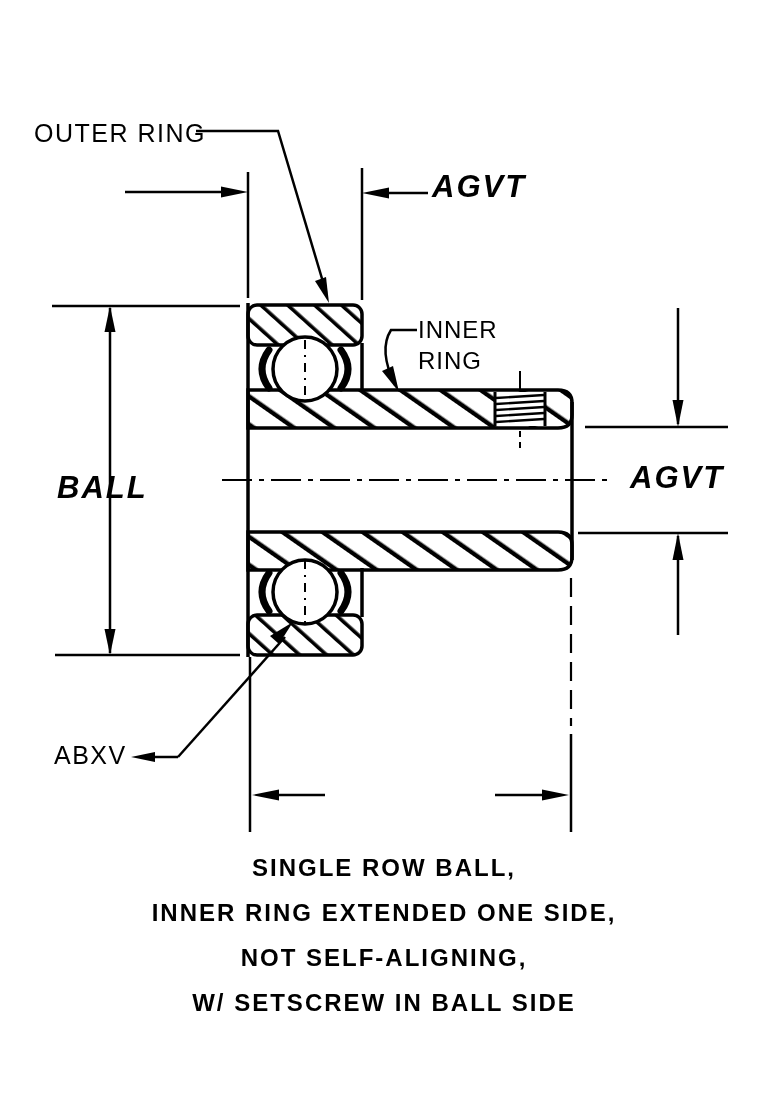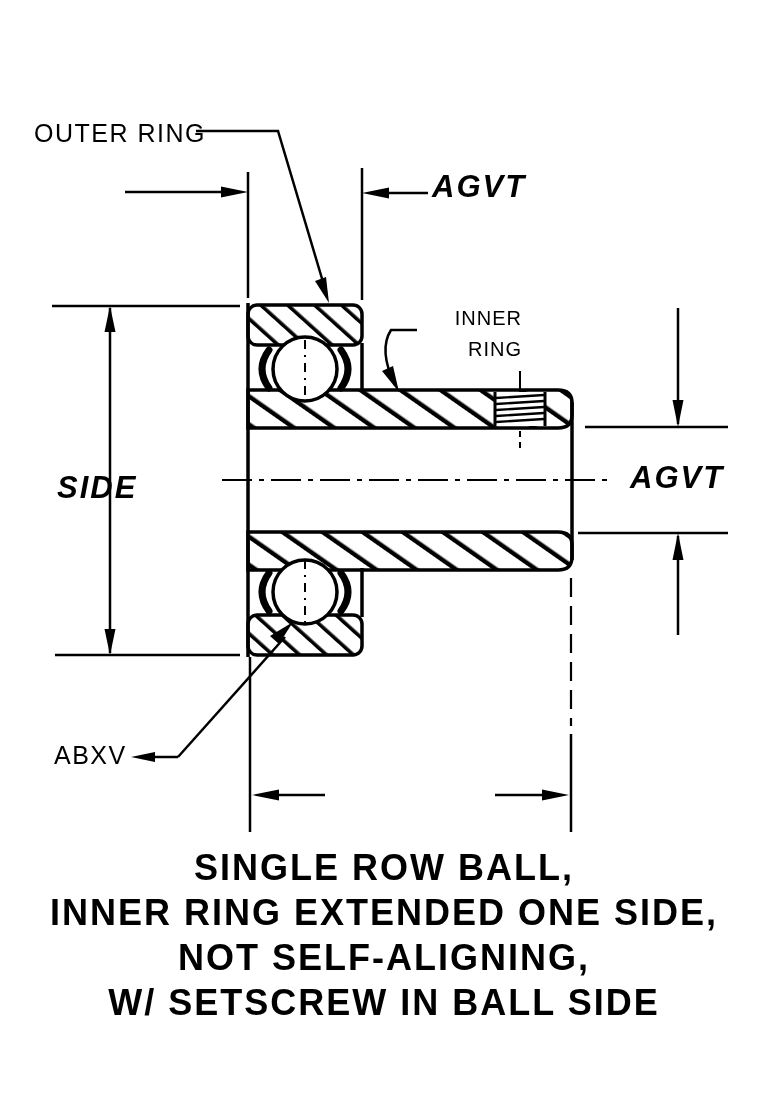--- a/index.html
+++ b/index.html
@@ -11,34 +11,34 @@
     color:#000;
     overflow:hidden;
   }
   #lineart{position:absolute;left:0;top:0;}
   .lbl{position:absolute;white-space:nowrap;}
   .part-label{font-size:25px;font-weight:400;letter-spacing:1.5px;}
   .dim-label{font-size:31px;font-weight:700;letter-spacing:2px;font-style:italic;}
   .lbl-outer-ring{left:34px;top:119px;}
   .lbl-agvt{left:432px;top:169px;}
   .lbl-inner-ring{
-    left:418px;top:303px;width:104px;
-    text-align:right;font-size:20px;letter-spacing:1px;
+    left:418px;top:314px;width:104px;
+    text-align:left;font-size:24px;letter-spacing:1px;
     line-height:31px;white-space:pre-line;
   }
   .lbl-adga{left:57px;top:470px;}
   .lbl-abxv{left:630px;top:460px;}
   .lbl-ball{left:54px;top:741px;}
   .lbl-agvu{left:350px;top:777px;}
   .title-block{
     position:absolute;left:0;top:845px;width:768px;
     text-align:center;
   }
   .title-line{
-    font-size:36px;font-weight:700;letter-spacing:2px;
+    font-size:24px;font-weight:700;letter-spacing:2px;
     line-height:45px;white-space:nowrap;
   }
 </style>
 </head>
 <body>
 
 <div id="canvas">
 
   <svg id="lineart" width="768" height="1107" viewBox="0 0 768 1107">
     <defs>
@@ -155,21 +155,21 @@
     </g>
   </svg>
 
   <div class="lbl part-label lbl-outer-ring">OUTER RING</div>
 
   <div class="lbl dim-label lbl-agvt">AGVT</div>
 
   <div class="lbl lbl-inner-ring">INNER
 RING</div>
 
-  <div class="lbl dim-label lbl-adga">SIDE</div>
+  <div class="lbl dim-label lbl-adga">BALL</div>
 
   <div class="lbl dim-label lbl-abxv">AGVT</div>
 
   <div class="lbl part-label lbl-ball">ABXV</div>
 
 
   <div class="title-block">
     <div class="title-line">SINGLE ROW BALL,</div>
     <div class="title-line">INNER RING EXTENDED ONE SIDE,</div>
     <div class="title-line">NOT SELF-ALIGNING,</div>

